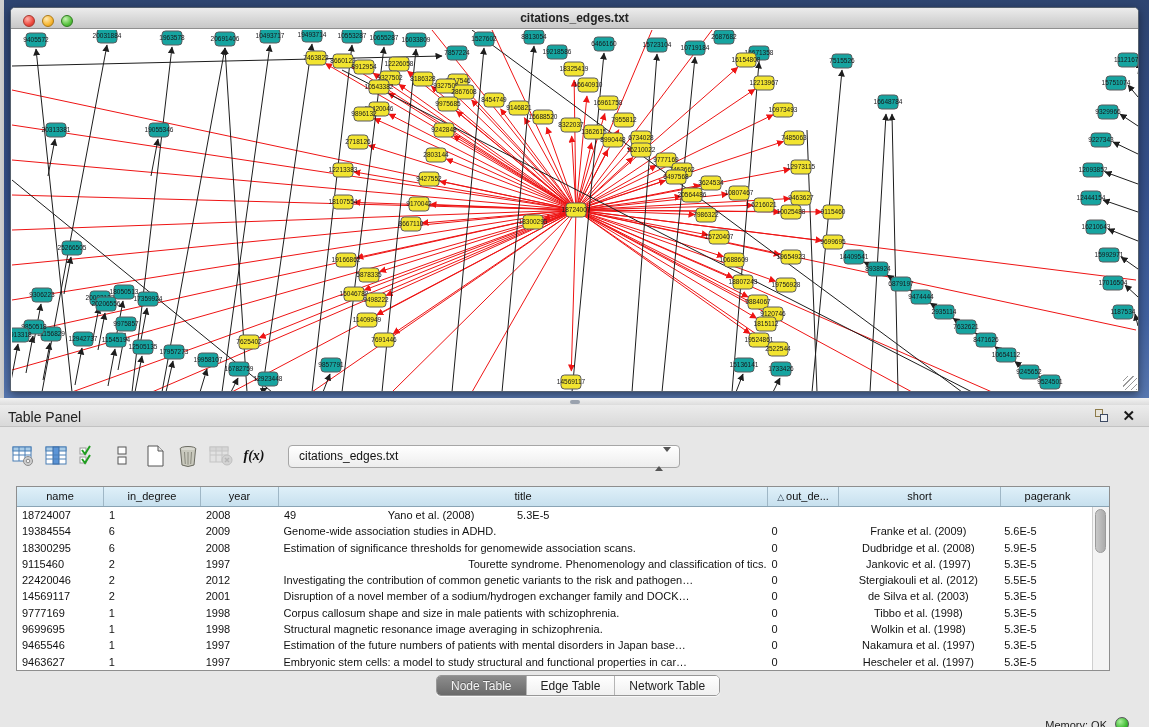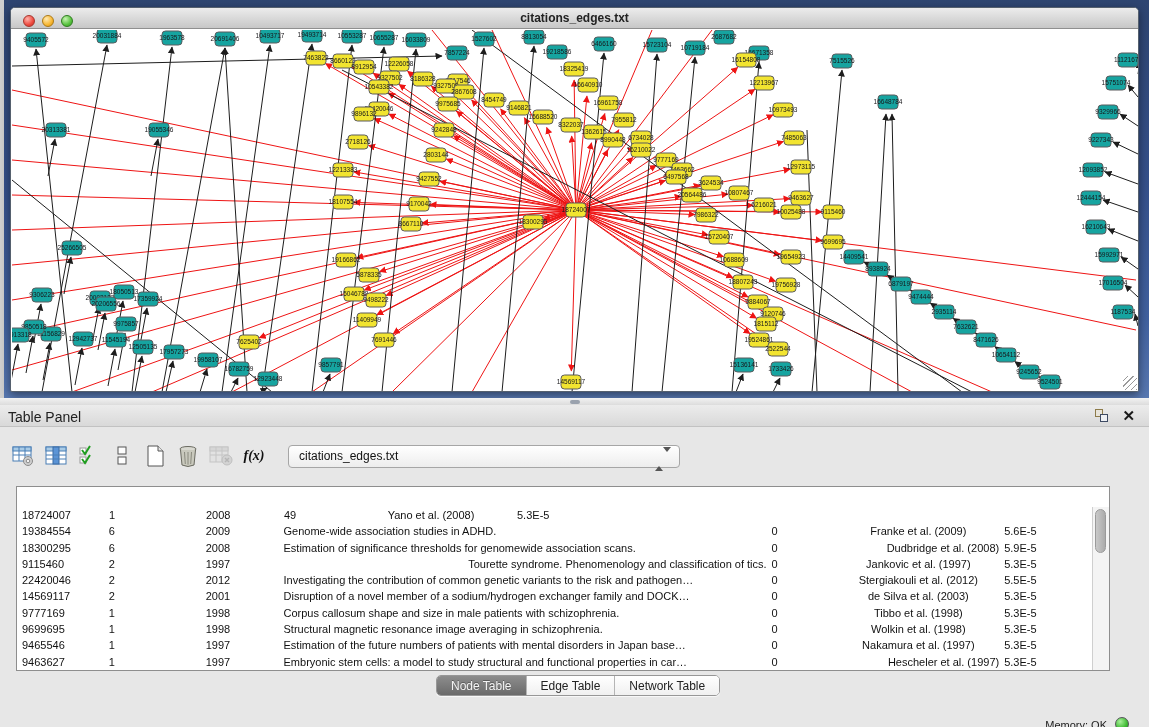--- a/index.html
+++ b/index.html
@@ -875,20 +875,29 @@
     <span class="tb-btn">
       <span class="fx">f(x)</span>
     </span>
     <div class="combo">
       <span>citations_edges.txt</span>
       <span class="arrows"><span class="up"></span><span class="dn"></span></span>
     </div>
   </div>
 
   <div class="table-box">
+    <div class="thead" id="thead">
+        <div class="th" style="width: 87px;">name</div>
+        <div class="th" style="width: 97px;">in_degree</div>
+        <div class="th" style="width: 78px;">year</div>
+        <div class="th" style="width: 489px;">title</div>
+        <div class="th" style="width: 71px;"><span class="sort-tri">△</span>out_de...</div>
+        <div class="th" style="width: 162px;">short</div>
+        <div class="th" style="width: 93px;">pagerank</div>
+      </div>
     <div class="tbody" id="tbody">
         <div class="tr">
           <div class="td" style="width: 87px;">18724007</div>
           <div class="td" style="width: 97px;">1</div>
           <div class="td" style="width: 78px;">2008</div>
           <div class="td" style="width: 71px;">49</div>
           <div class="td c-short" style="width: 162px;">Yano et al. (2008)</div>
           <div class="td" style="width: 93px;">5.3E-5</div>
         </div>
         <div class="tr">
@@ -899,21 +908,21 @@
           <div class="td" style="width: 71px;">0</div>
           <div class="td c-short" style="width: 162px;">Franke et al. (2009)</div>
           <div class="td" style="width: 93px;">5.6E-5</div>
         </div>
         <div class="tr">
           <div class="td" style="width: 87px;">18300295</div>
           <div class="td" style="width: 97px;">6</div>
           <div class="td" style="width: 78px;">2008</div>
           <div class="td" style="width: 489px;">Estimation of significance thresholds for genomewide association scans.</div>
           <div class="td" style="width: 71px;">0</div>
-          <div class="td c-short" style="width: 162px; text-align: right;">Dudbridge et al. (2008)</div>
+          <div class="td c-short" style="width: 162px;">Dudbridge et al. (2008)</div>
           <div class="td" style="width: 93px;">5.9E-5</div>
         </div>
         <div class="tr">
           <div class="td" style="width: 87px;">9115460</div>
           <div class="td" style="width: 97px;">2</div>
           <div class="td" style="width: 78px;">1997</div>
           <div class="td" style="width: 489px; text-align: right;">Tourette syndrome. Phenomenology and classification of tics.</div>
           <div class="td" style="width: 71px;">0</div>
           <div class="td c-short" style="width: 162px;">Jankovic et al. (1997)</div>
           <div class="td" style="width: 93px;">5.3E-5</div>
@@ -962,21 +971,21 @@
           <div class="td" style="width: 71px;">0</div>
           <div class="td c-short" style="width: 162px;">Nakamura et al. (1997)</div>
           <div class="td" style="width: 93px;">5.3E-5</div>
         </div>
         <div class="tr">
           <div class="td" style="width: 87px;">9463627</div>
           <div class="td" style="width: 97px;">1</div>
           <div class="td" style="width: 78px;">1997</div>
           <div class="td" style="width: 489px;">Embryonic stem cells: a model to study structural and functional properties in car…</div>
           <div class="td" style="width: 71px;">0</div>
-          <div class="td c-short" style="width: 162px; text-align: right;">Hescheler et al. (1997)</div>
+          <div class="td c-short" style="width: 162px;">Hescheler et al. (1997)</div>
           <div class="td" style="width: 93px;">5.3E-5</div>
         </div>
       </div>
     <div class="vsb">
         <div class="thumb"></div>
       </div>
   </div>
 
   <div class="seg-bar">
     <div class="segments" id="segments">

